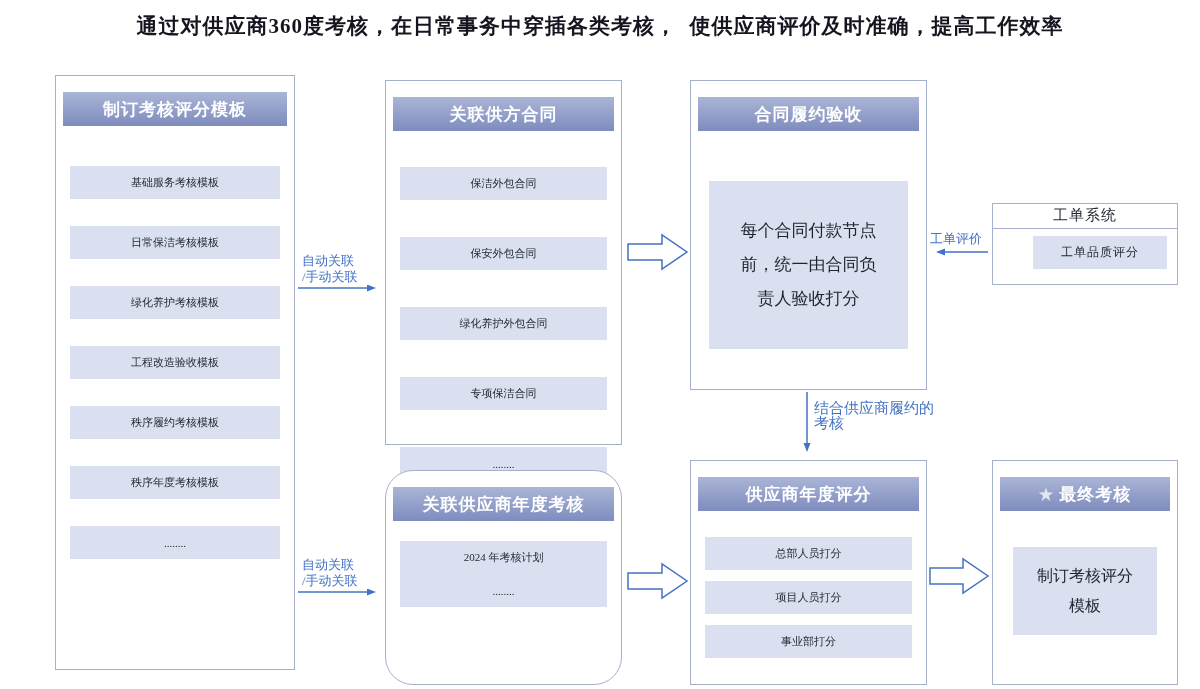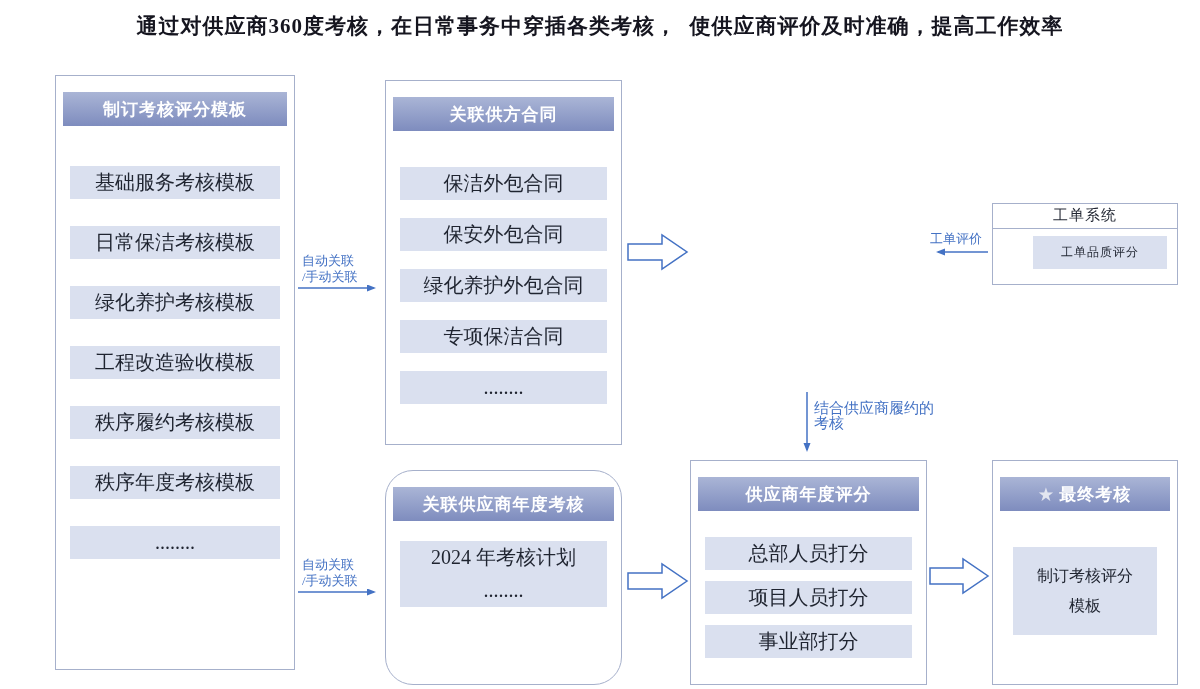--- a/index.html
+++ b/index.html
@@ -18,32 +18,32 @@
     border:1px solid #a6b0cb;
   }
   .panel-header {
     height:34px; margin:16px 7px 0 7px;
     background:linear-gradient(180deg,#aab5d6 0%,#7e8cbe 100%);
     color:#fff; font-weight:bold; font-size:17px; letter-spacing:1px;
     display:flex; align-items:center; justify-content:center;
   }
   .item {
     height:33px; margin:0 14px;
-    background:#dae0ef; color:#1f2430; font-size:20px;
+    background:#dae0ef; color:#1f2430; font-size:11px;
     display:flex; align-items:center; justify-content:center;
     white-space:pre;
   }
   .items { display:flex; flex-direction:column; }
 
   
   #panel-templates   { left:55px;  top:75px;  width:240px; height:595px; }
   #panel-templates .items { margin-top:40px; gap:27px; }
 
   #panel-contracts   { left:385px; top:80px;  width:237px; height:365px; }
-  #panel-contracts .items { margin-top:36px; gap:18px; }
+  #panel-contracts .items { margin-top:36px; gap:37px; }
 
   #panel-annual-plan { left:385px; top:470px; width:237px; height:215px;border-radius:28px; }
   #panel-annual-plan .items { margin-top:20px; }
 
   #panel-acceptance  { left:690px; top:80px;  width:237px; height:310px; }
   .acceptance-note {
     margin:50px 18px 0 18px; height:168px;
     background:#dae0ef; color:#1f2430; font-size:17px; line-height:34px;
     display:flex; align-items:center; justify-content:center; text-align:center;
   }
@@ -116,20 +116,26 @@
   </section>
 
   <section class="panel" id="panel-annual-plan">
     <div class="panel-header">关联供应商年度考核</div>
     <div class="items">
       <div class="item">2024 年考核计划</div>
       <div class="item">........</div>
     </div>
   </section>
 
+  <section class="panel" id="panel-acceptance">
+    <div class="panel-header">合同履约验收</div>
+    <div class="acceptance-note">
+      <span>每个合同付款节点前，统一由合同负责人验收打分</span>
+    </div>
+  </section>
 
   <section class="panel" id="panel-ticket">
     <div class="ticket-label">工单系统</div>
     <div class="ticket-item">工单品质评分</div>
   </section>
 
   <section class="panel" id="panel-annual-score">
     <div class="panel-header">供应商年度评分</div>
     <div class="items">
       <div class="item">总部人员打分</div>

